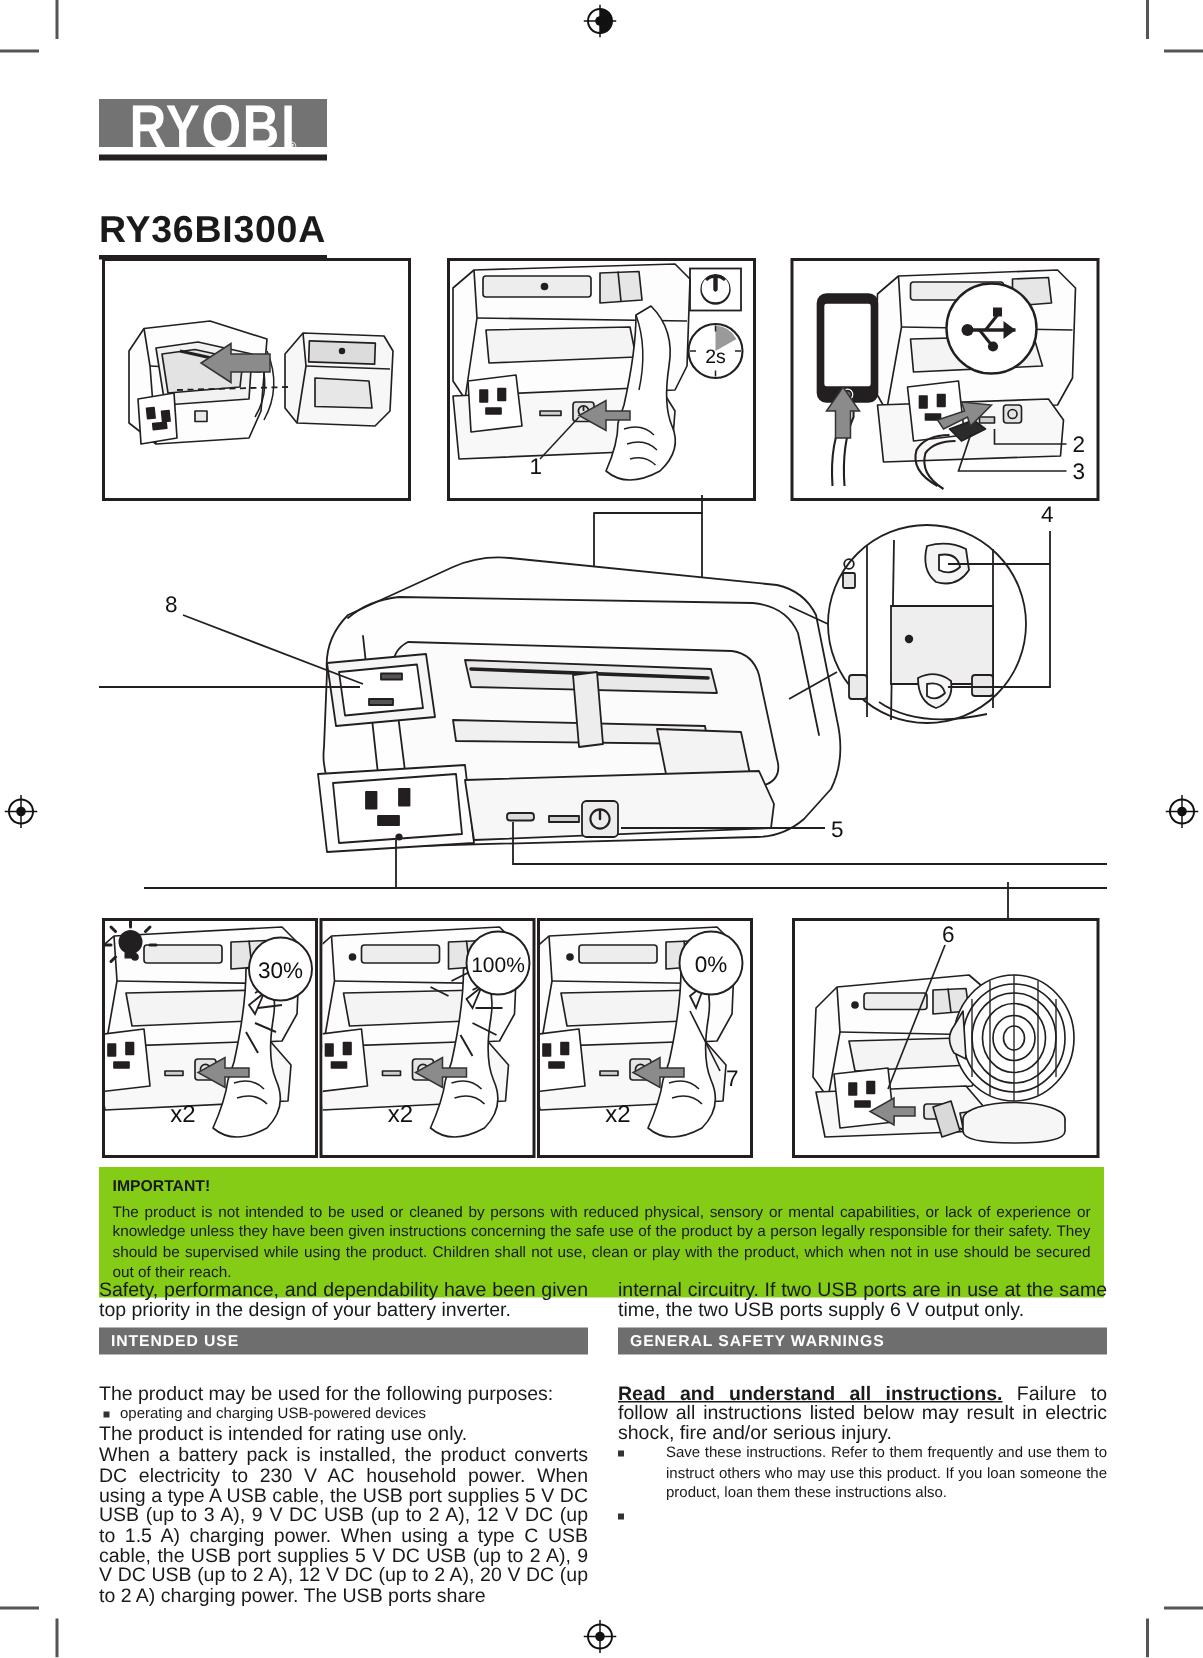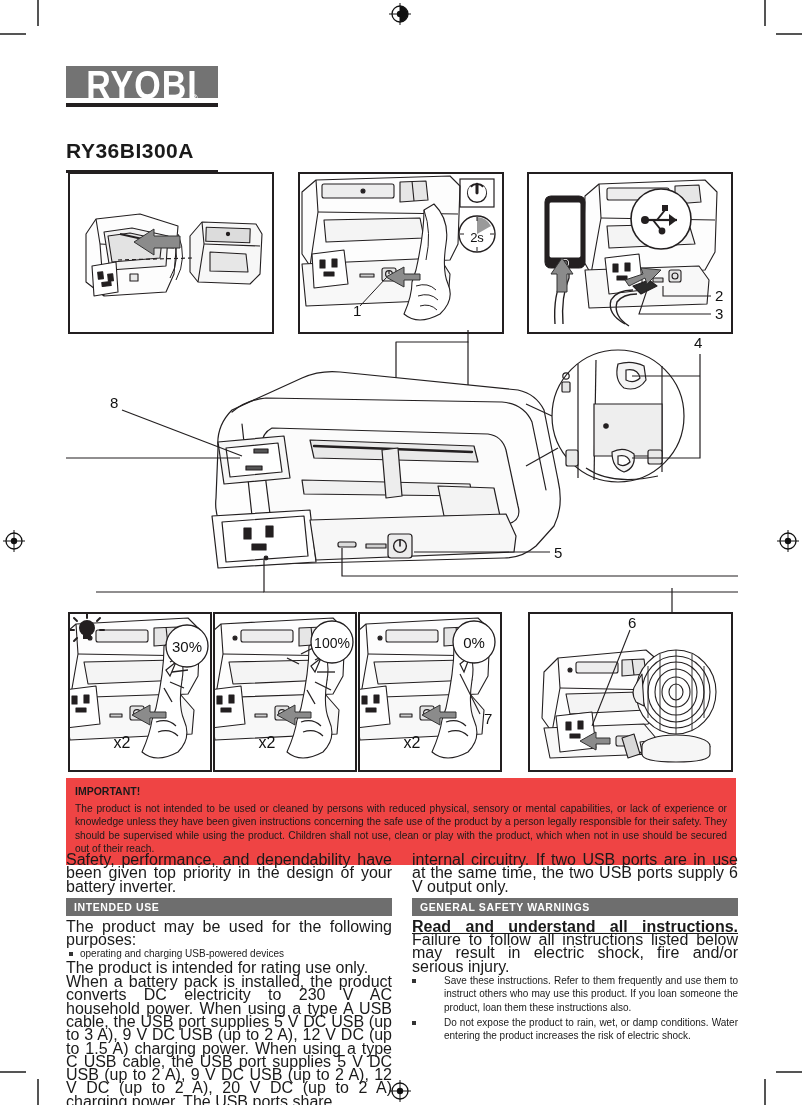--- a/index.html
+++ b/index.html
@@ -15,42 +15,42 @@
   
   .logo-wrap{position:absolute;left:66px;top:66px;}
   .logo-box{background:#737373;width:152px;height:32px;display:flex;
             align-items:flex-start;justify-content:center;}
   .logo-text{color:#fff;font-weight:bold;font-size:34px;letter-spacing:1px;
              font-family:"Liberation Sans",sans-serif;position:relative;
              transform:scaleY(1.18);}
   .logo-reg{position:absolute;right:-1px;bottom:4px;font-size:9px;
             transform:scaleY(0.85);}
   .logo-rule{width:152px;height:4px;background:#231f20;margin-top:5px;}
-  .model{position:absolute;left:66px;top:139px;font-size:21px;font-weight:bold;
+  .model{position:absolute;left:66px;top:139px;font-size:25px;font-weight:bold;
          letter-spacing:0.5px;}
   .model-rule{position:absolute;left:66px;top:170px;width:152px;height:3px;background:#231f20;}
 
   
   .panel{position:absolute;border:2px solid #231f20;background:#fff;overflow:hidden;}
   .panel svg{display:block;width:100%;height:100%;}
   .art{position:absolute;inset:0;}
   .art svg{display:block;width:100%;height:100%;}
 
   
-  .important{position:absolute;left:66px;top:778px;width:670px;background:#ef4444;
+  .important{position:absolute;left:66px;top:778px;width:670px;background:#84cc16;
              padding:7px 9px 9px 9px;box-sizing:border-box;}
   .important h4{margin:0 0 5px 0;font-size:10.5px;font-weight:bold;}
   .important p{margin:0;font-size:10.2px;line-height:13.4px;text-align:justify;}
 
   .cols{position:absolute;left:66px;top:853px;width:672px;}
   .col{width:326px;float:left;}
   .col.right{margin-left:20px;}
-  .col p{margin:0 0 1px 0;font-size:16px;line-height:13.3px;text-align:justify;}
+  .col p{margin:0 0 1px 0;font-size:13px;line-height:13.3px;text-align:justify;}
   .sec-head{background:#6e6e6e;color:#fff;font-size:10.5px;font-weight:bold;
-            letter-spacing:0.6px;padding:3px 0 3px 8px;margin:5px 0 4px 0;}
+            letter-spacing:0.6px;padding:3px 0 3px 8px;margin:5px 0 19px 0;}
   ul{margin:0;padding:0;list-style:none;}
   li{font-size:10px;line-height:13.3px;position:relative;text-align:justify;}
   li .sq{position:absolute;width:4px;height:4px;background:#333;top:5px;}
   .li-in{padding-left:14px;}
   .li-in .sq{left:3px;}
   .li-out{padding-left:36px;}
   .li-out .sq{left:0px;}
   .li-warn{padding-left:32px;margin-bottom:2px;}
   .li-warn .sq{left:0px;}
   b{font-weight:bold;text-decoration:underline;}
@@ -543,19 +543,18 @@
       <p>internal circuitry. If two USB ports are in use at the same time, the two USB ports supply 6 V output only.</p>
       <div class="sec-head">GENERAL SAFETY WARNINGS</div>
       <p><b>Read and understand all instructions.</b><span> Failure to follow all instructions listed below may result in electric shock, fire and/or serious injury.</span></p>
       <ul>
         <li class="li-warn">
           <span class="sq"></span>
           <span>Save these instructions. Refer to them frequently and use them to instruct others who may use this product. If you loan someone the product, loan them these instructions also.</span>
         </li>
         <li class="li-warn">
           <span class="sq"></span>
-          <span>Do not expose the product to rain, wet, or damp conditions. Water entering the product increases the risk of electric shock.</span>
         </li>
       </ul>
     </div>
   </div>
 
 </div>
 
 </body></html>

